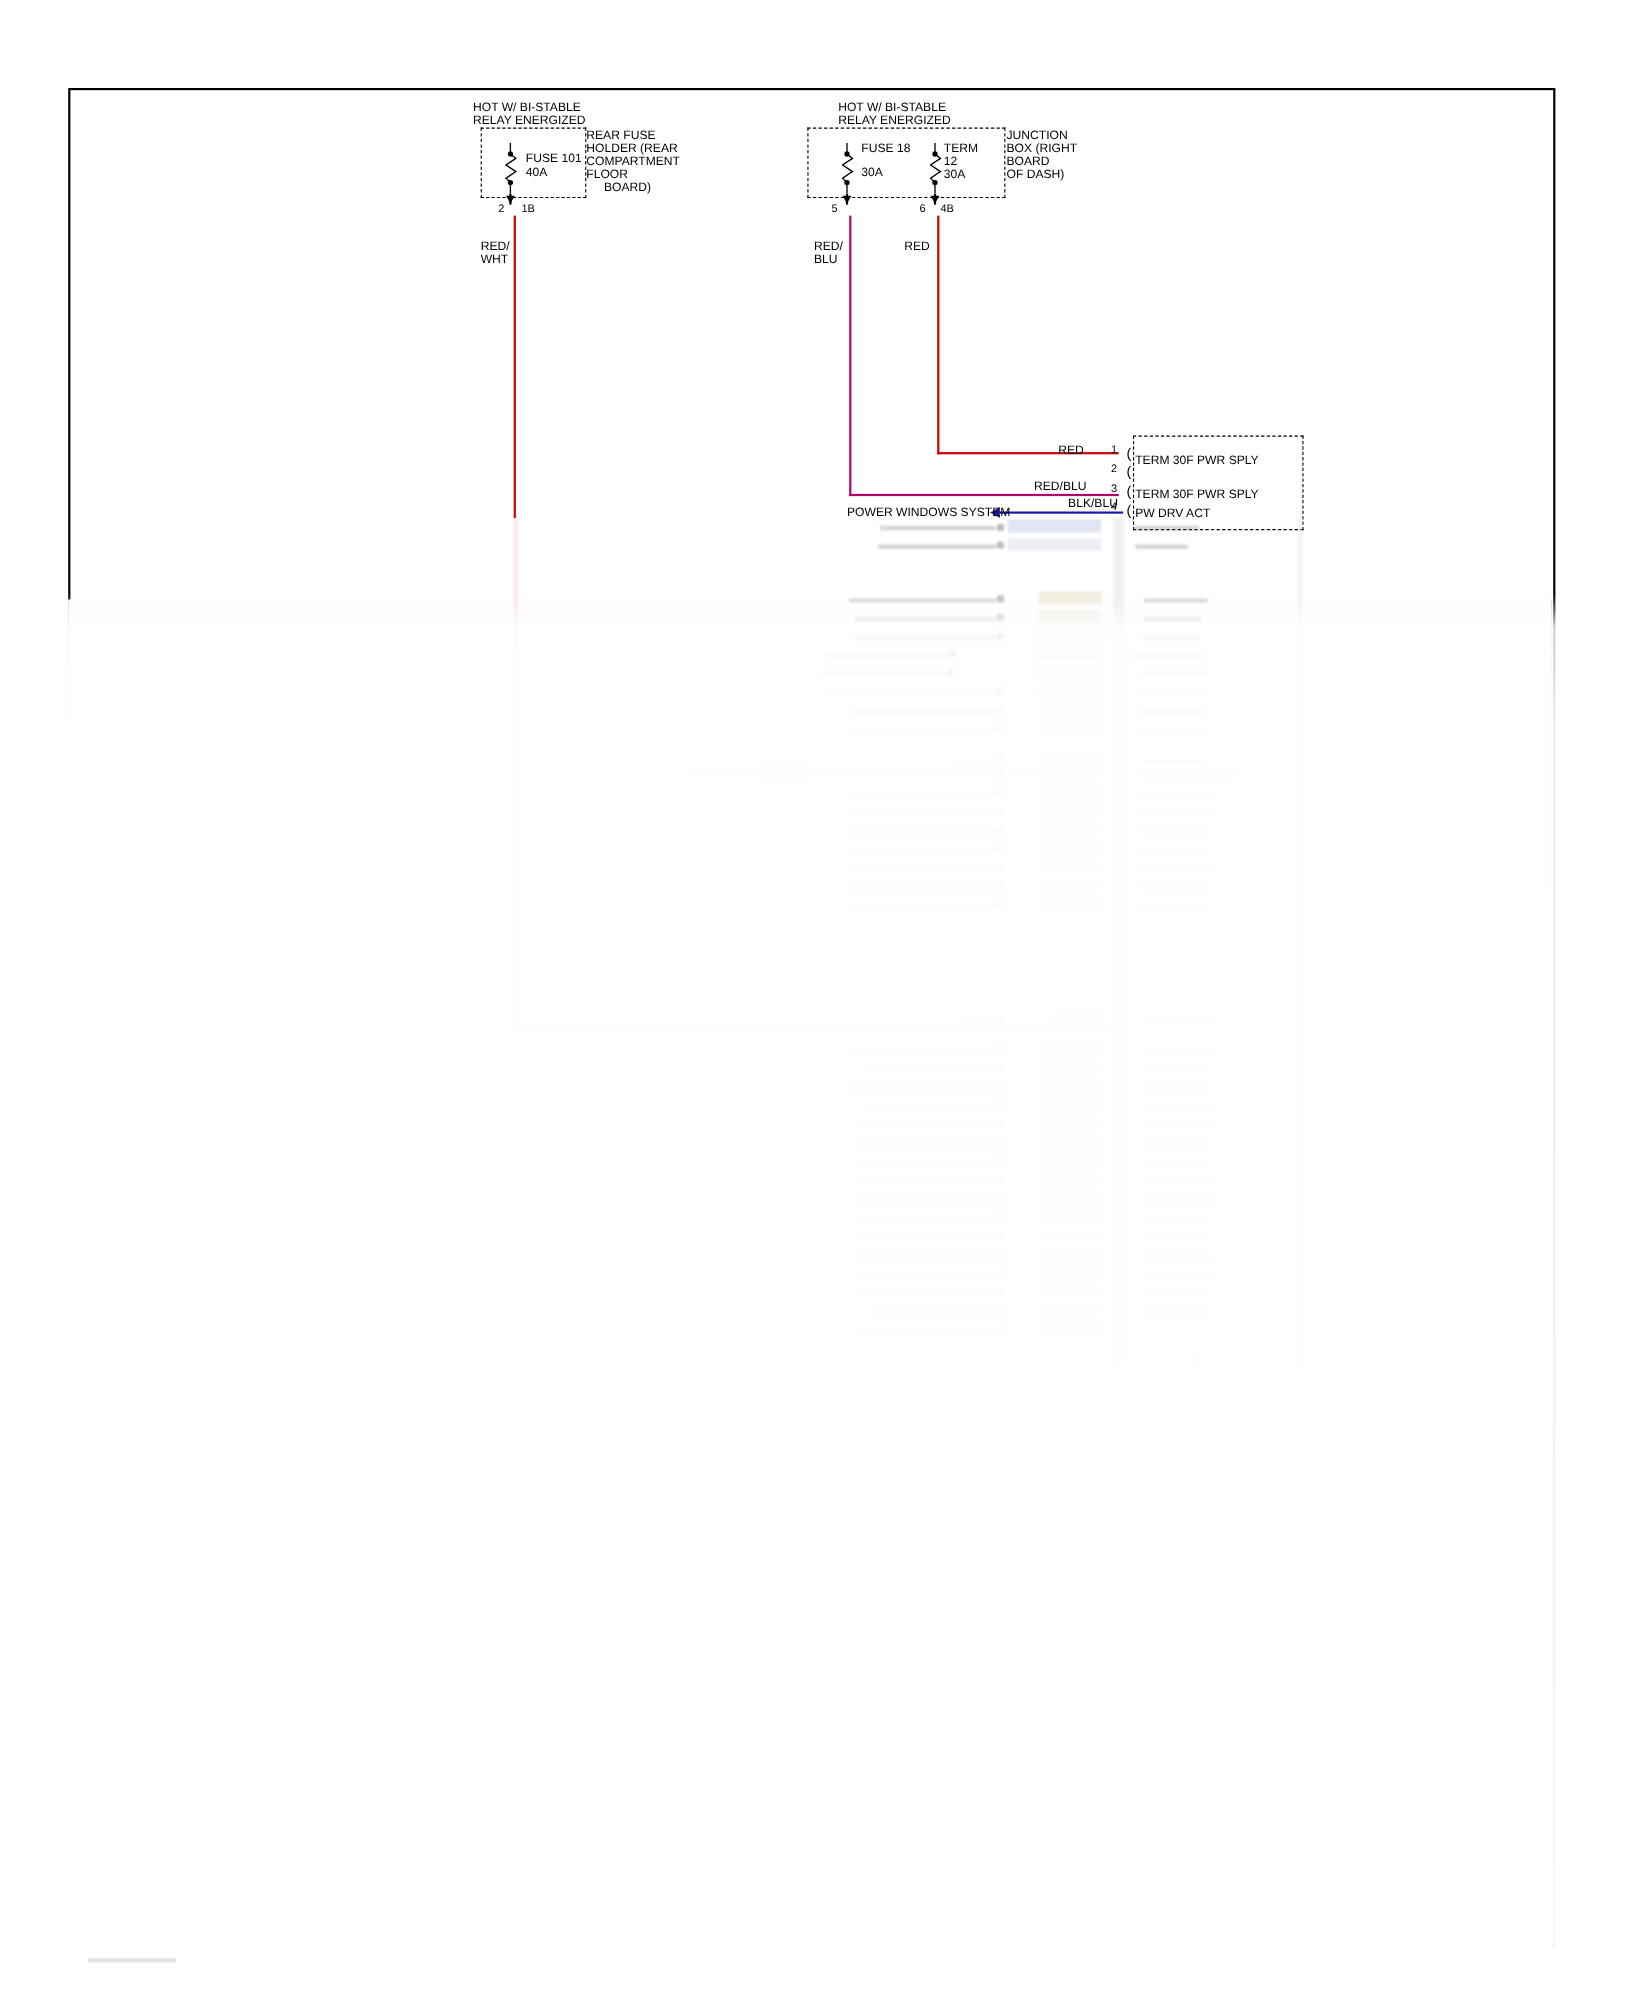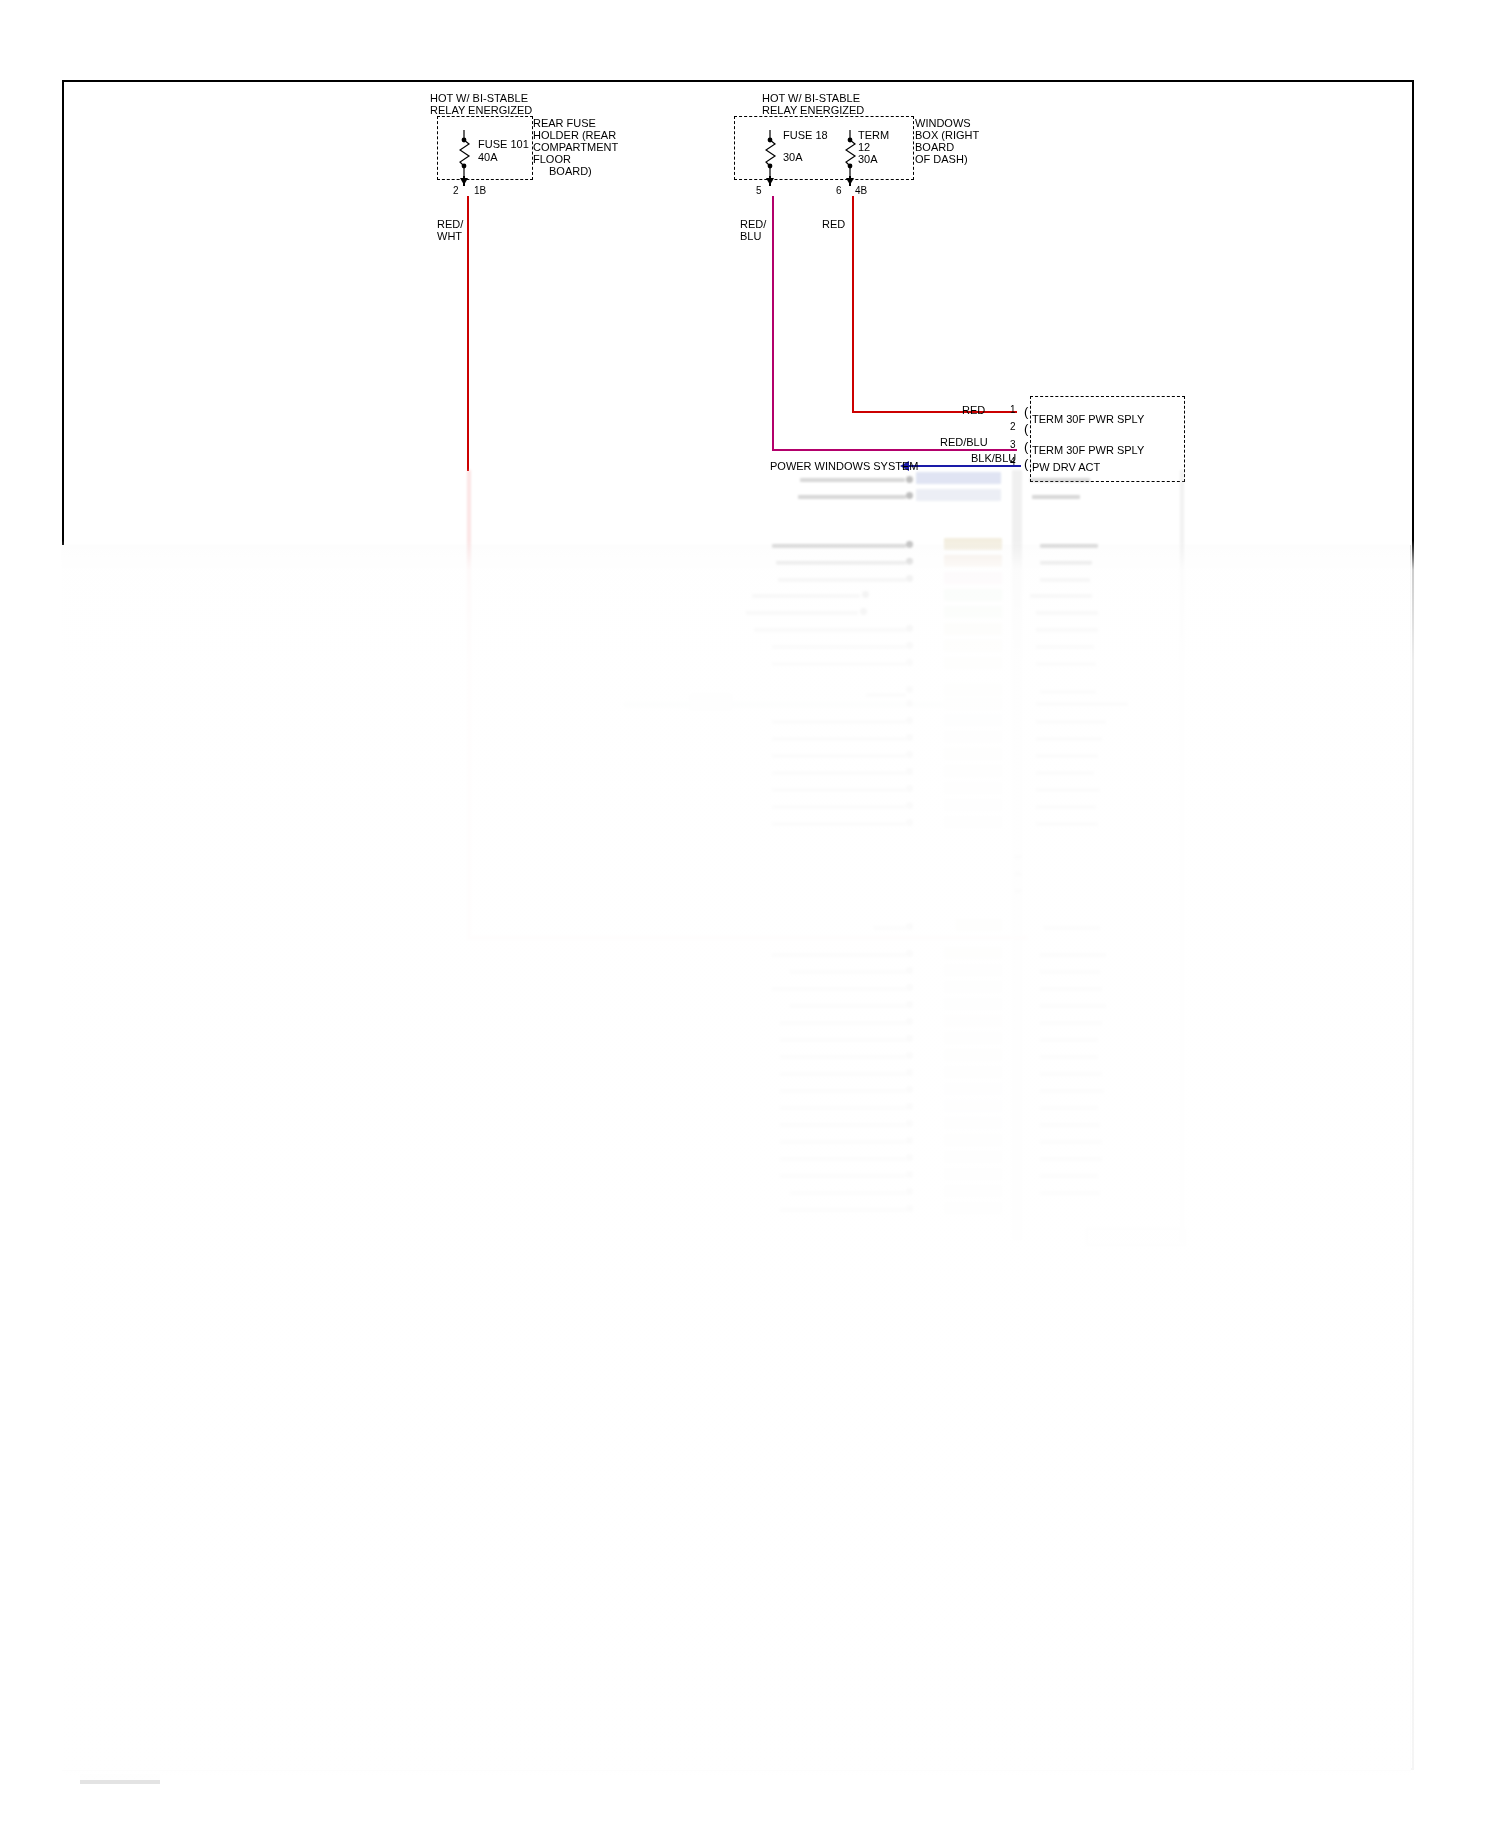--- a/index.html
+++ b/index.html
@@ -211,21 +211,21 @@
   <svg class="fuse-svg" style="left:845px; top:130px;" width="14" height="46" viewBox="0 0 14 46">
     <path d="M5 0 L5 10 M5 10 L10 14 L1 20 L10 26 L1 32 L5 36 L5 46" stroke="#000" stroke-width="1.2" fill="none"></path>
     <circle cx="5" cy="10" r="2.4" fill="#000"></circle>
     <circle cx="5" cy="36" r="2.4" fill="#000"></circle>
   </svg>
   <div class="solidline" style="left:849px; top:176px; width:1.5px; height:10px;"></div>
   <div class="arrowdown" style="left:846px; top:178px;"></div>
   <div class="txt sm" style="left:836px; top:185px;">6</div>
   <div class="txt sm" style="left:855px; top:185px;">4B</div>
 
-  <div class="txt" style="left:915px; top:117px;">WINDOWS</div>
+  <div class="txt" style="left:915px; top:117px;">JUNCTION</div>
   <div class="txt" style="left:915px; top:129px;">BOX (RIGHT</div>
   <div class="txt" style="left:915px; top:141px;">BOARD</div>
   <div class="txt" style="left:915px; top:153px;">OF DASH)</div>
 
   <div class="txt" style="left:740px; top:218px;">RED/</div>
   <div class="txt" style="left:740px; top:230px;">BLU</div>
   <div class="txt" style="left:822px; top:218px;">RED</div>
 
   <div class="wire magenta" style="left:772px; top:196px; width:2px; height:255px;"></div>
   <div class="wire magenta" style="left:772px; top:449px; width:245px; height:2px;"></div>

